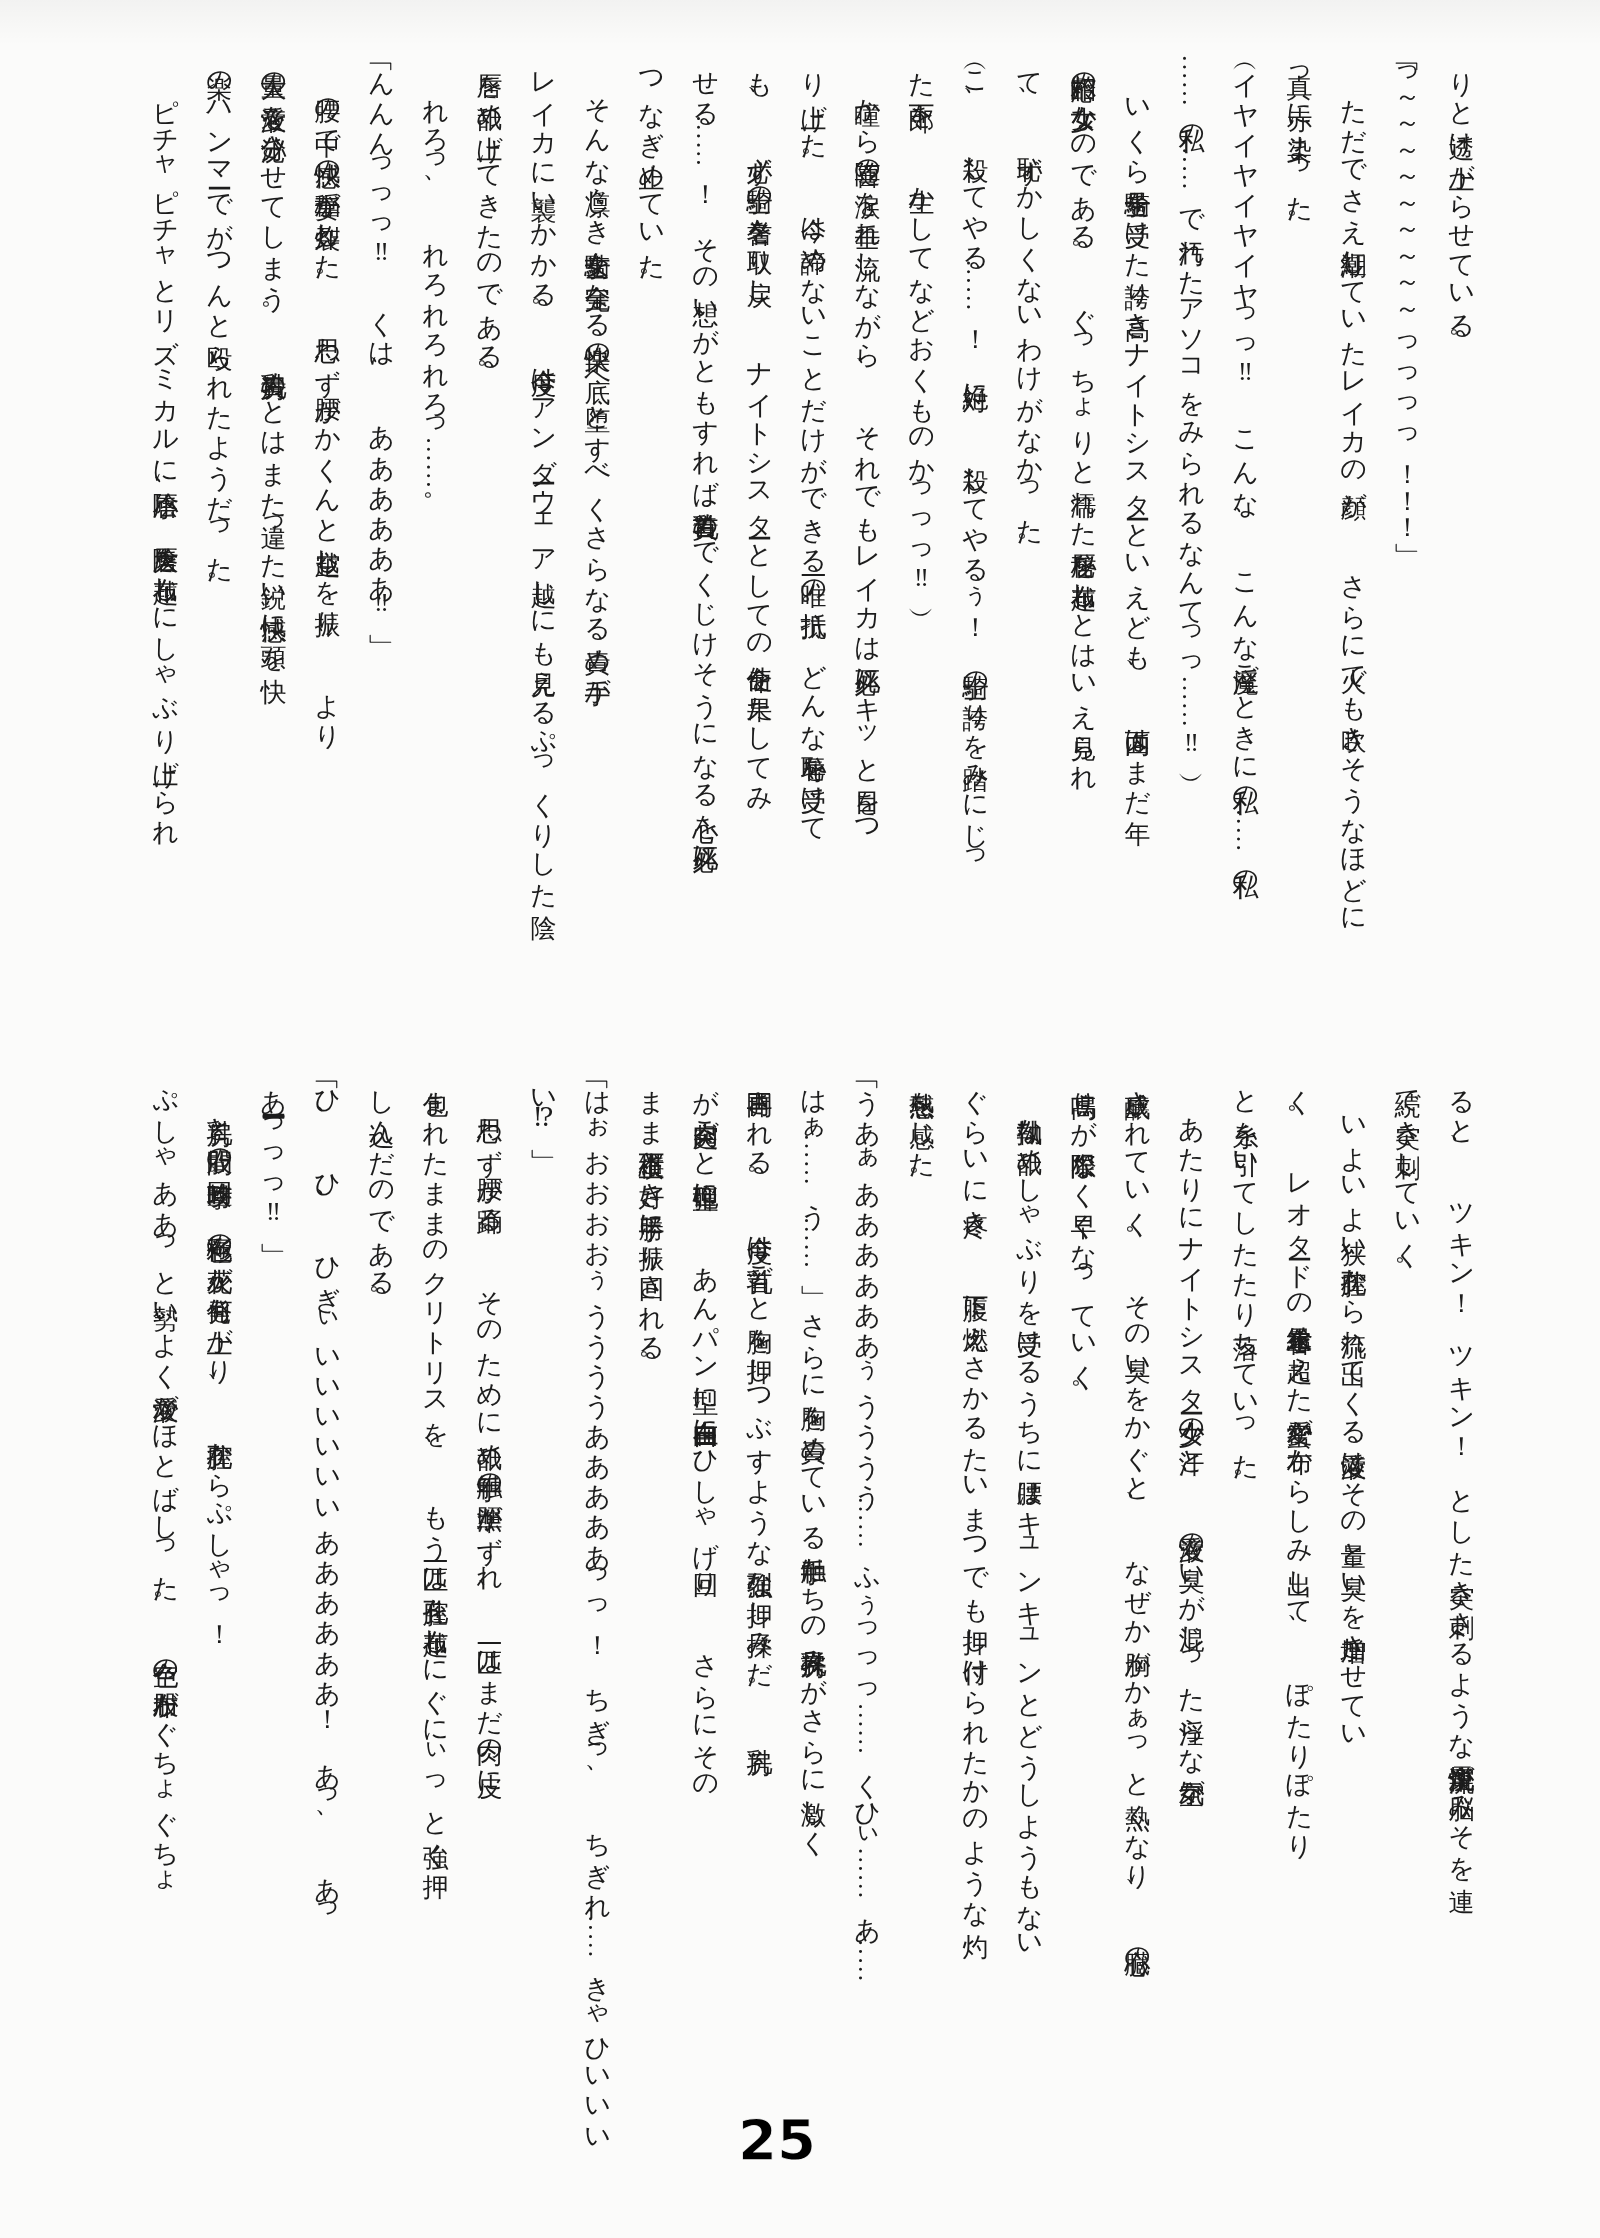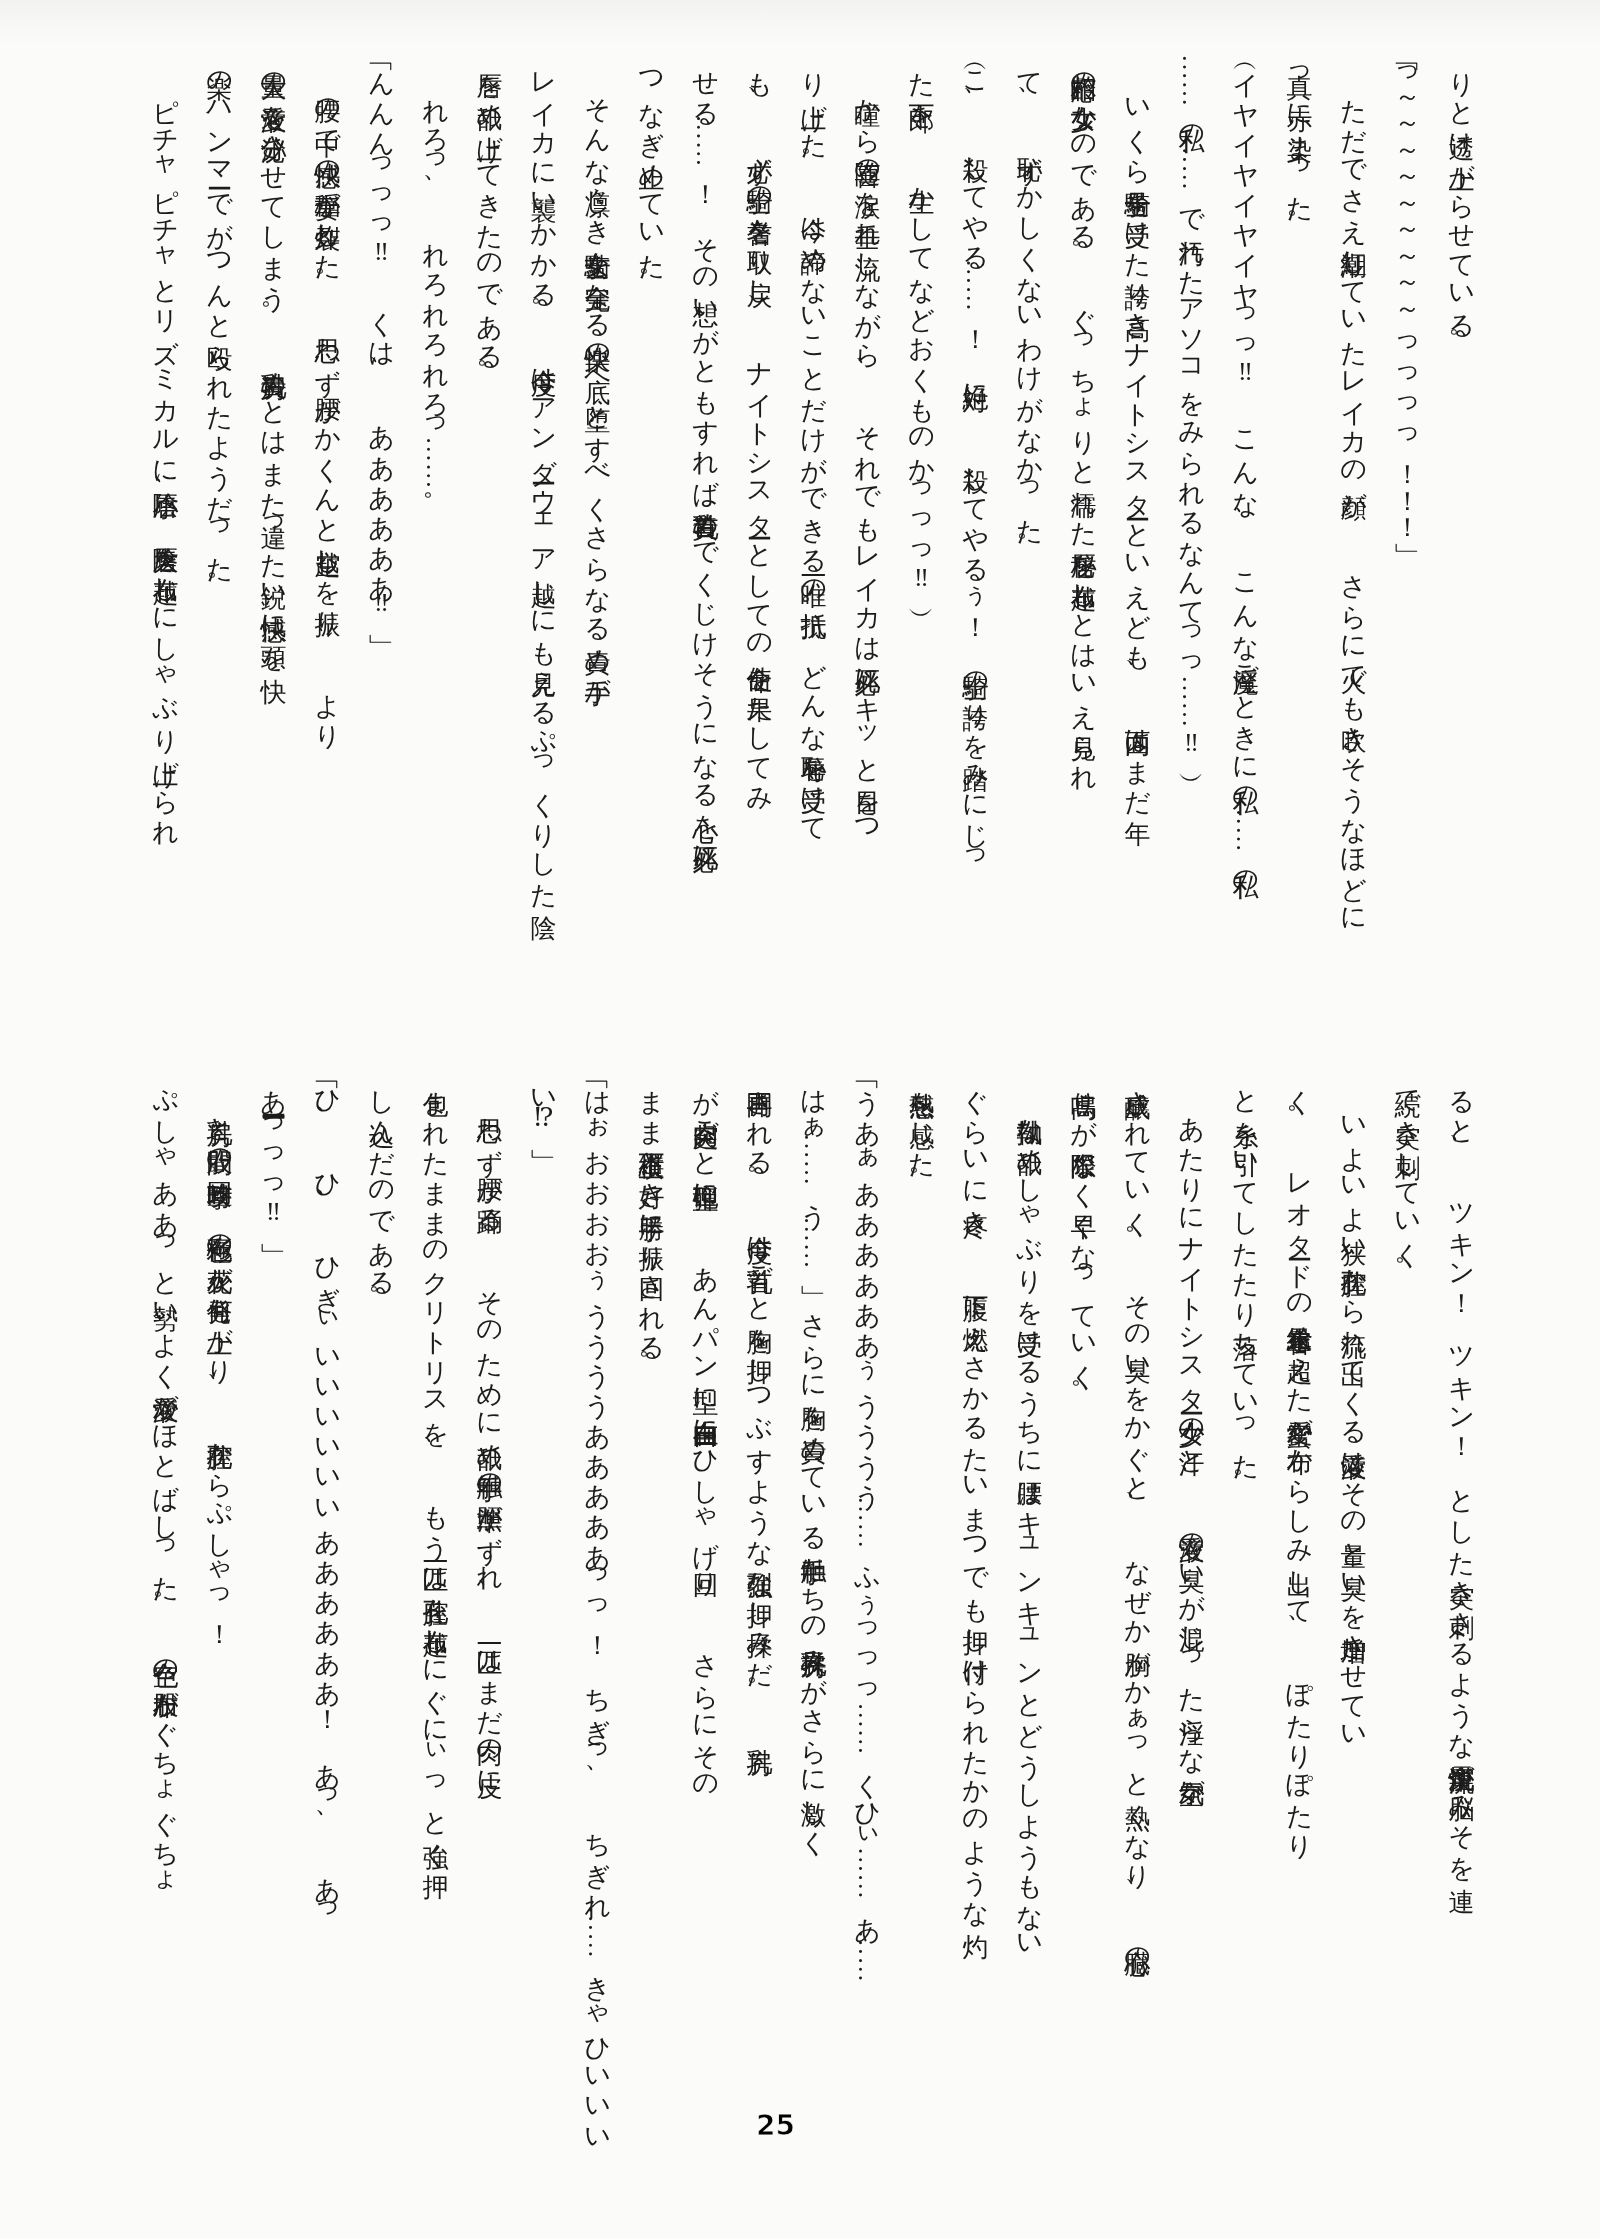--- a/index.html
+++ b/index.html
@@ -29,23 +29,23 @@
     font-size:26px;
     line-height:54px;        
     letter-spacing:0.5px;    
     color:var(--text);
     text-align:left;
   }
   .block-top{top:54px;right:112px;height:984px;}
   .block-bottom{top:1072px;right:112px;height:984px;}
   .page-number{
     position:absolute;
-    top:2112px;left:756px;
+    top:2112px;left:738px;
     font-family:"DejaVu Sans","Liberation Sans",sans-serif;
-    font-size:28px;
+    font-size:56px;
     font-weight:900;
     color:var(--page_number);
     -webkit-text-stroke:1px rgba(255,255,255,0.85);
     line-height:1;
   }
 </style>
 </head>
 <body>
 
 <div class="scan-edge"></div>

